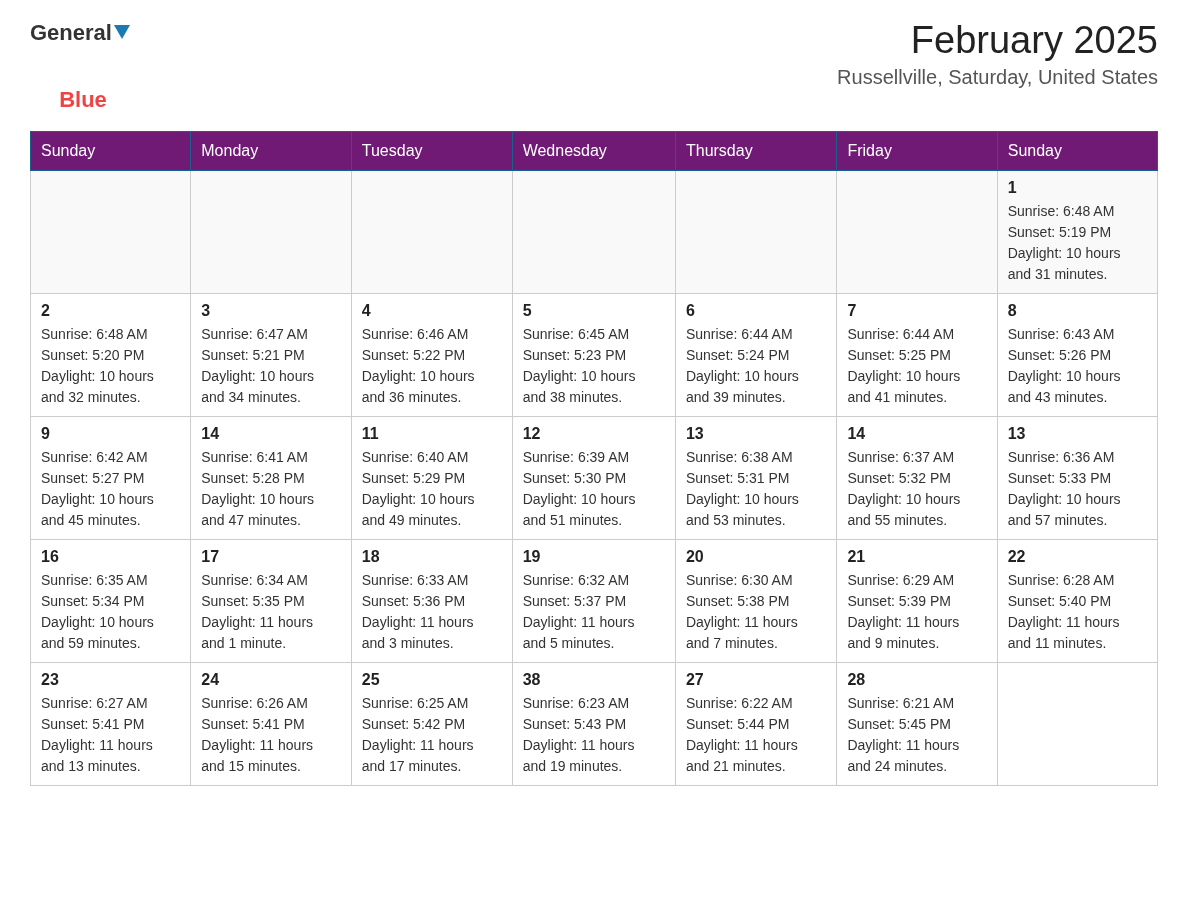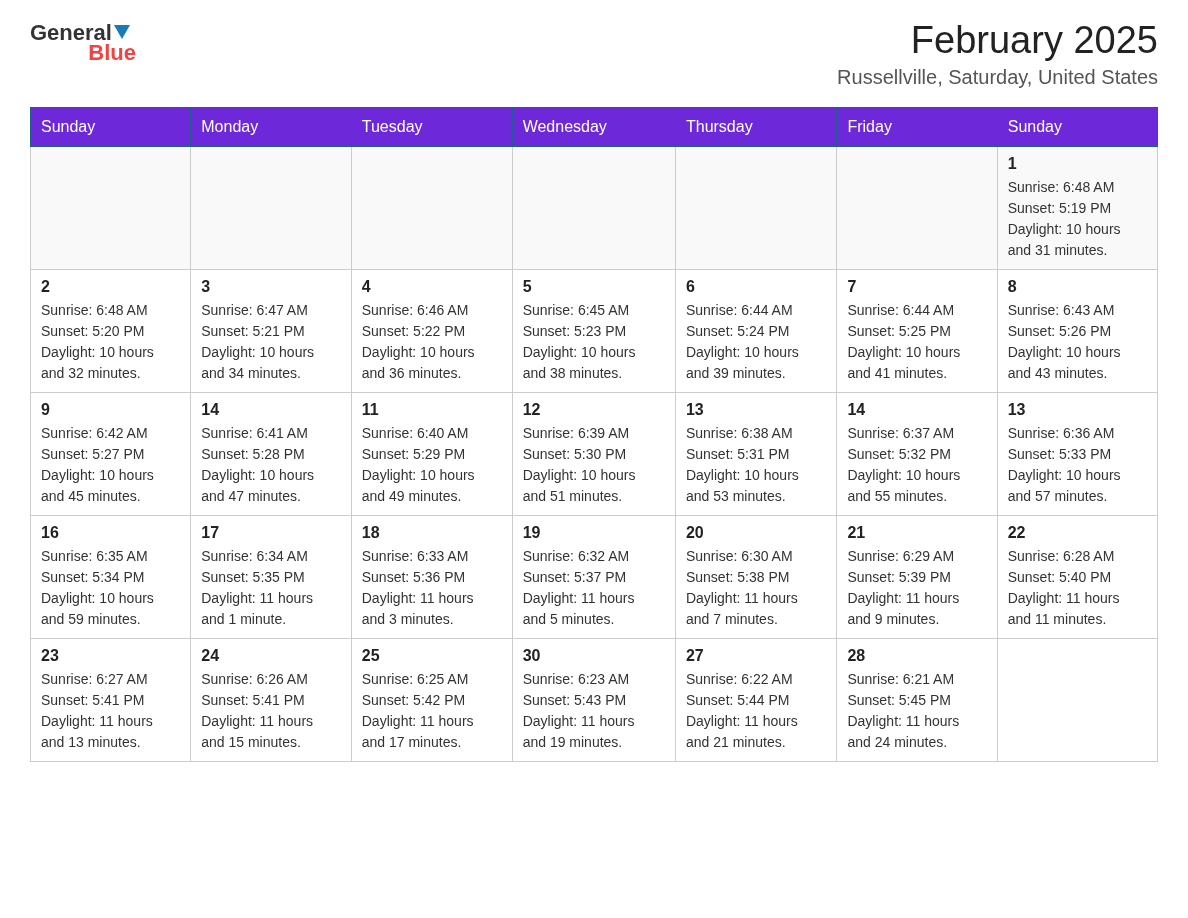--- a/index.html
+++ b/index.html
@@ -39,21 +39,21 @@
       font-size: 20px;
       color: #555;
       margin-top: 4px;
     }
     .calendar {
       width: 100%;
       border-collapse: collapse;
       border: 1px solid #aaa;
     }
     .calendar th {
-      background-color: #6d28d9;
+      background-color: #701a75;
       color: #fff;
       font-size: 16px;
       font-weight: normal;
       padding: 10px 10px;
       text-align: left;
       border: 1px solid #1a5f8e;
     }
     .calendar td {
       vertical-align: top;
       border: 1px solid #ccc;
@@ -78,21 +78,22 @@
       font-size: 14px;
       color: #333;
       line-height: 1.5;
     }
     .empty-cell {
       background: #f9f9f9;
     }
     .logo-wrapper {
       display: flex;
       flex-direction: column;
-      align-items: flex-end;
+      align-items: center;
+      gap: 47px;
     }
     .logo-line1 {
       display: flex;
       align-items: center;
     }
   </style>
 </head>
 <body>
 
 <div class="header">
@@ -233,21 +234,21 @@
         </td>
         <td>
           <span class="day-number">24</span>
           <div class="day-info">Sunrise: 6:26 AM<br>Sunset: 5:41 PM<br>Daylight: 11 hours<br>and 15 minutes.</div>
         </td>
         <td>
           <span class="day-number">25</span>
           <div class="day-info">Sunrise: 6:25 AM<br>Sunset: 5:42 PM<br>Daylight: 11 hours<br>and 17 minutes.</div>
         </td>
         <td>
-          <span class="day-number">30</span>
+          <span class="day-number">38</span>
           <div class="day-info">Sunrise: 6:23 AM<br>Sunset: 5:43 PM<br>Daylight: 11 hours<br>and 19 minutes.</div>
         </td>
         <td>
           <span class="day-number">27</span>
           <div class="day-info">Sunrise: 6:22 AM<br>Sunset: 5:44 PM<br>Daylight: 11 hours<br>and 21 minutes.</div>
         </td>
         <td>
           <span class="day-number">28</span>
           <div class="day-info">Sunrise: 6:21 AM<br>Sunset: 5:45 PM<br>Daylight: 11 hours<br>and 24 minutes.</div>
         </td>

